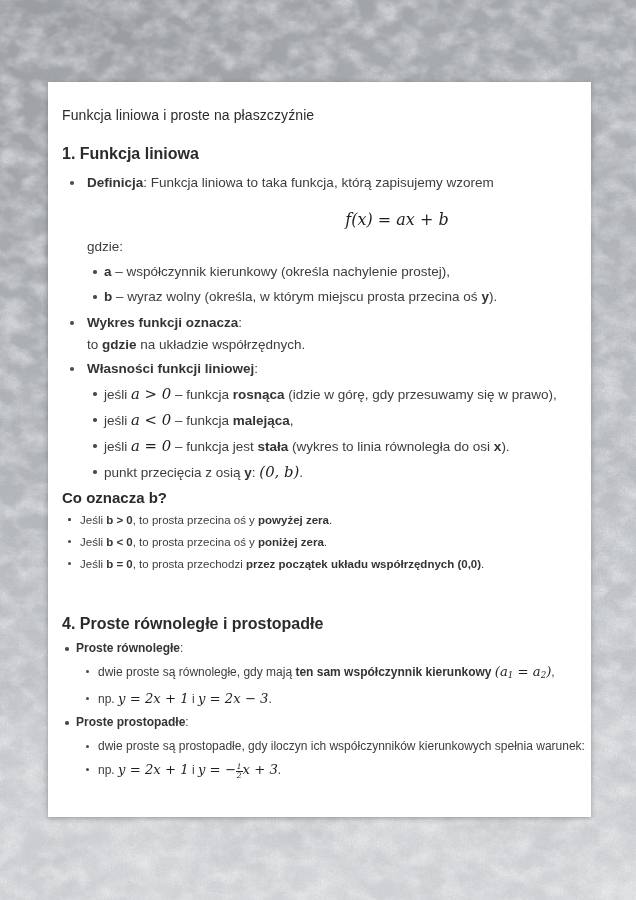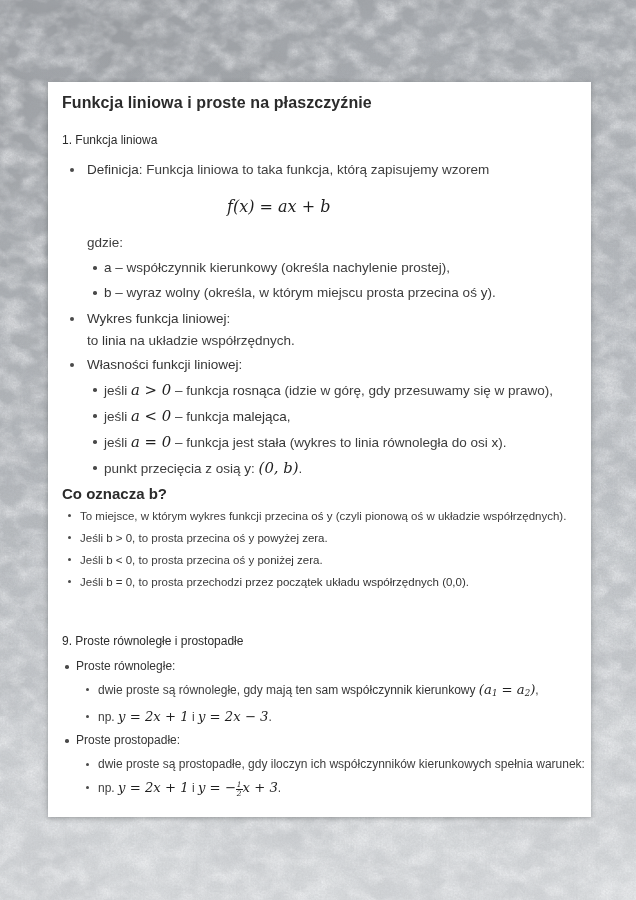--- a/index.html
+++ b/index.html
@@ -19,74 +19,74 @@
 
   .page{
     position:absolute;left:48px;top:82px;width:543px;height:735px;
     background:var(--c-page);
     box-shadow:0 1px 5px rgba(50,52,55,.4);
     padding:6px 24px 0 14px;box-sizing:border-box;
     overflow:hidden;
   }
 
   .b-title{
-    font-size:16px;font-weight:700;color:var(--c-heading);
-    line-height:25px;margin-top:2px;letter-spacing:.1px;
+    font-size:14px;font-weight:400;color:var(--c-heading);
+    line-height:25px;margin-top:15px;letter-spacing:.1px;
   }
 
   .blk{position:relative;color:var(--c-text);margin-top:6px;}
   .txt{white-space:nowrap;}
 
   
   .sz-lg{font-size:13.5px;line-height:20px;}
   .sz-md{font-size:12px;line-height:17px;}
   .sz-sm{font-size:11.5px;line-height:16px;}
 
   
-  .b-h2{font-size:12px;font-weight:400;color:var(--c-heading);line-height:21px;}
+  .b-h2{font-size:16px;font-weight:700;color:var(--c-heading);line-height:21px;}
   .b-h3{font-size:15px;font-weight:700;color:var(--c-heading);line-height:17px;}
   .b-p.sz-lg{padding-left:25px;}
 
   .sz-lg.b-li1{padding-left:25px;}
   .sz-lg.b-li2{padding-left:42px;}
   .sz-sm.b-li1{padding-left:18px;}
   .sz-md.b-li1{padding-left:14px;}
   .sz-md.b-li2{padding-left:36px;}
 
   .dot{position:absolute;width:4px;height:4px;border-radius:50%;background:#4a4a4a;top:8px;}
   .sz-lg.b-li1 .dot{left:8px;}
   .sz-lg.b-li2 .dot{left:31px;width:3.5px;height:3.5px;}
   .sz-sm .dot{width:3px;height:3px;top:6px;left:6px;}
   .sz-md.b-li1 .dot{left:3px;width:3.5px;height:3.5px;top:7px;}
   .sz-md.b-li2 .dot{left:24px;width:3px;height:3px;top:7px;}
 
   
-  .seg-b{font-weight:400;color:#343434;}
+  .seg-b{font-weight:700;color:#343434;}
   .seg-m{font-family:"DejaVu Serif","Liberation Serif",serif;font-style:italic;
          font-size:1.1em;color:var(--c-math);}
   .seg-msub{font-family:"DejaVu Serif","Liberation Serif",serif;font-style:italic;
          font-size:0.72em;vertical-align:-0.25em;color:var(--c-math);}
   .frac{display:inline-block;vertical-align:-0.55em;text-align:center;
         font-family:"DejaVu Serif","Liberation Serif",serif;font-style:italic;
         font-size:0.62em;line-height:1.1;color:var(--c-math);}
   .frac .num{display:block;border-bottom:1px solid var(--c-math);padding:0 1px;}
   .frac .den{display:block;}
 
   
-  .b-formula{text-align:left;}
+  .b-formula{text-align:center;}
   [data-name="block-formula-fx"]{margin-top:17px;padding-left:165px;}
   [data-name="block-formula-fx"] .seg-m{font-size:16px;}
   [data-name="block-formula-a1a2"]{margin-top:4px;padding-left:55px;line-height:18px;}
   [data-name="block-formula-a1a2"] .seg-m{font-size:14px;}
   [data-name="block-formula-a1a2"] .seg-msub{font-size:10px;}
 
   
   [data-name="block-heading-1"]{margin-top:15px;}
   [data-name="block-def"]{margin-top:9px;}
-  [data-name="block-gdzie"]{margin-top:15px;}
+  [data-name="block-gdzie"]{margin-top:6px;}
   [data-name="block-coef-a"],[data-name="block-coef-b"]{margin-top:8px;}
   .sz-lg.b-li2{margin-top:5px;}
   [data-name="block-wykres"]{margin-top:6px;}
   [data-name="block-to-prosta"]{margin-top:2px;}
   [data-name="block-wlasnosci"]{margin-top:4px;}
   [data-name="block-heading-b"]{margin-top:6px;}
   [data-name="block-heading-2"]{margin-top:41px;}
   [data-name="block-prostopadle-def"]{margin-top:7px;}
 </style>
 </head>
@@ -129,33 +129,33 @@
 
 <div class="page" data-name="worksheet-page">
   <div class="b-title" data-name="page-title">Funkcja liniowa i proste na płaszczyźnie</div>
   <div data-name="document-blocks">
       <div class="blk b-h2 sz-lg" data-name="block-heading-1"><span class="txt" data-name="block-text"><span data-name="text-segment">1. Funkcja liniowa</span></span></div>
       <div class="blk b-li1 sz-lg" data-name="block-def"><span class="dot" data-name="bullet-icon"></span><span class="txt" data-name="block-text"><span class="seg-b" data-name="text-segment">Definicja</span><span data-name="text-segment">: Funkcja liniowa to taka funkcja, którą zapisujemy wzorem</span></span></div>
       <div class="blk b-formula sz-lg" data-name="block-formula-fx"><span class="txt" data-name="block-text"><span class="seg-m" data-name="math-text">f(x) = ax + b</span></span></div>
       <div class="blk b-p sz-lg" data-name="block-gdzie"><span class="txt" data-name="block-text"><span data-name="text-segment">gdzie:</span></span></div>
       <div class="blk b-li2 sz-lg" data-name="block-coef-a"><span class="dot" data-name="bullet-icon"></span><span class="txt" data-name="block-text"><span class="seg-b" data-name="text-segment">a</span><span data-name="text-segment"> – współczynnik kierunkowy (określa nachylenie prostej),</span></span></div>
       <div class="blk b-li2 sz-lg" data-name="block-coef-b"><span class="dot" data-name="bullet-icon"></span><span class="txt" data-name="block-text"><span class="seg-b" data-name="text-segment">b</span><span data-name="text-segment"> – wyraz wolny (określa, w którym miejscu prosta przecina oś </span><span class="seg-b" data-name="text-segment">y</span><span data-name="text-segment">).</span></span></div>
-      <div class="blk b-li1 sz-lg" data-name="block-wykres"><span class="dot" data-name="bullet-icon"></span><span class="txt" data-name="block-text"><span class="seg-b" data-name="text-segment">Wykres funkcja liniowej</span><span data-name="text-segment">:</span></span></div>
-      <div class="blk b-p sz-lg" data-name="block-to-prosta"><span class="txt" data-name="block-text"><span data-name="text-segment">to </span><span class="seg-b" data-name="text-segment">linia</span><span data-name="text-segment"> na układzie współrzędnych.</span></span></div>
+      <div class="blk b-li1 sz-lg" data-name="block-wykres"><span class="dot" data-name="bullet-icon"></span><span class="txt" data-name="block-text"><span class="seg-b" data-name="text-segment">Wykres funkcji oznacza</span><span data-name="text-segment">:</span></span></div>
+      <div class="blk b-p sz-lg" data-name="block-to-prosta"><span class="txt" data-name="block-text"><span data-name="text-segment">to </span><span class="seg-b" data-name="text-segment">gdzie</span><span data-name="text-segment"> na układzie współrzędnych.</span></span></div>
       <div class="blk b-li1 sz-lg" data-name="block-wlasnosci"><span class="dot" data-name="bullet-icon"></span><span class="txt" data-name="block-text"><span class="seg-b" data-name="text-segment">Własności funkcji liniowej</span><span data-name="text-segment">:</span></span></div>
       <div class="blk b-li2 sz-lg" data-name="block-rosnaca"><span class="dot" data-name="bullet-icon"></span><span class="txt" data-name="block-text"><span data-name="text-segment">jeśli </span><span class="seg-m" data-name="math-text">a &gt; 0</span><span data-name="text-segment"> – funkcja </span><span class="seg-b" data-name="text-segment">rosnąca</span><span data-name="text-segment"> (idzie w górę, gdy przesuwamy się w prawo),</span></span></div>
       <div class="blk b-li2 sz-lg" data-name="block-malejaca"><span class="dot" data-name="bullet-icon"></span><span class="txt" data-name="block-text"><span data-name="text-segment">jeśli </span><span class="seg-m" data-name="math-text">a &lt; 0</span><span data-name="text-segment"> – funkcja </span><span class="seg-b" data-name="text-segment">malejąca</span><span data-name="text-segment">,</span></span></div>
       <div class="blk b-li2 sz-lg" data-name="block-stala"><span class="dot" data-name="bullet-icon"></span><span class="txt" data-name="block-text"><span data-name="text-segment">jeśli </span><span class="seg-m" data-name="math-text">a = 0</span><span data-name="text-segment"> – funkcja jest </span><span class="seg-b" data-name="text-segment">stała</span><span data-name="text-segment"> (wykres to linia równoległa do osi </span><span class="seg-b" data-name="text-segment">x</span><span data-name="text-segment">).</span></span></div>
       <div class="blk b-li2 sz-lg" data-name="block-punkt"><span class="dot" data-name="bullet-icon"></span><span class="txt" data-name="block-text"><span data-name="text-segment">punkt przecięcia z osią </span><span class="seg-b" data-name="text-segment">y</span><span data-name="text-segment">: </span><span class="seg-m" data-name="math-text">(0, b)</span><span data-name="text-segment">.</span></span></div>
       <div class="blk b-h3 sz-sm" data-name="block-heading-b"><span class="txt" data-name="block-text"><span data-name="text-segment">Co oznacza b?</span></span></div>
-      <div class="blk b-li1 sz-sm" data-name="block-b-meaning"><span class="dot" data-name="bullet-icon"></span><span class="txt" data-name="block-text"><span data-name="text-segment">To miejsce, w którym wykres funkcji przecina </span><span class="seg-b" data-name="text-segment">oś y</span><span data-name="text-segment"> (czyli pionową oś w układzie współrzędnych).</span></span></div>
+      <div class="blk b-li1 sz-sm" data-name="block-b-meaning"><span class="dot" data-name="bullet-icon"></span></div>
       <div class="blk b-li1 sz-sm" data-name="block-b-positive"><span class="dot" data-name="bullet-icon"></span><span class="txt" data-name="block-text"><span data-name="text-segment">Jeśli </span><span class="seg-b" data-name="text-segment">b &gt; 0</span><span data-name="text-segment">, to prosta przecina oś y </span><span class="seg-b" data-name="text-segment">powyżej zera</span><span data-name="text-segment">.</span></span></div>
       <div class="blk b-li1 sz-sm" data-name="block-b-negative"><span class="dot" data-name="bullet-icon"></span><span class="txt" data-name="block-text"><span data-name="text-segment">Jeśli </span><span class="seg-b" data-name="text-segment">b &lt; 0</span><span data-name="text-segment">, to prosta przecina oś y </span><span class="seg-b" data-name="text-segment">poniżej zera</span><span data-name="text-segment">.</span></span></div>
       <div class="blk b-li1 sz-sm" data-name="block-b-zero"><span class="dot" data-name="bullet-icon"></span><span class="txt" data-name="block-text"><span data-name="text-segment">Jeśli </span><span class="seg-b" data-name="text-segment">b = 0</span><span data-name="text-segment">, to prosta przechodzi </span><span class="seg-b" data-name="text-segment">przez początek układu współrzędnych (0,0)</span><span data-name="text-segment">.</span></span></div>
-      <div class="blk b-h2 sz-md" data-name="block-heading-2"><span class="txt" data-name="block-text"><span data-name="text-segment">9. Proste równoległe i prostopadłe</span></span></div>
+      <div class="blk b-h2 sz-md" data-name="block-heading-2"><span class="txt" data-name="block-text"><span data-name="text-segment">4. Proste równoległe i prostopadłe</span></span></div>
       <div class="blk b-li1 sz-md" data-name="block-rownolegle"><span class="dot" data-name="bullet-icon"></span><span class="txt" data-name="block-text"><span class="seg-b" data-name="text-segment">Proste równoległe</span><span data-name="text-segment">:</span></span></div>
       <div class="blk b-li2 sz-md" data-name="block-rownolegle-def"><span class="dot" data-name="bullet-icon"></span><span class="txt" data-name="block-text"><span data-name="text-segment">dwie proste są równoległe, gdy mają </span><span class="seg-b" data-name="text-segment">ten sam współczynnik kierunkowy</span><span data-name="text-segment"> </span><span class="seg-m" data-name="math-text">(a</span><span class="seg-msub" data-name="math-text">1</span><span class="seg-m" data-name="math-text"> = a</span><span class="seg-msub" data-name="math-text">2</span><span class="seg-m" data-name="math-text">)</span><span data-name="text-segment">,</span></span></div>
       <div class="blk b-li2 sz-md" data-name="block-rownolegle-np"><span class="dot" data-name="bullet-icon"></span><span class="txt" data-name="block-text"><span data-name="text-segment">np. </span><span class="seg-m" data-name="math-text">y = 2x + 1</span><span data-name="text-segment"> i </span><span class="seg-m" data-name="math-text">y = 2x − 3</span><span data-name="text-segment">.</span></span></div>
       <div class="blk b-li1 sz-md" data-name="block-prostopadle"><span class="dot" data-name="bullet-icon"></span><span class="txt" data-name="block-text"><span class="seg-b" data-name="text-segment">Proste prostopadłe</span><span data-name="text-segment">:</span></span></div>
       <div class="blk b-li2 sz-md" data-name="block-prostopadle-def"><span class="dot" data-name="bullet-icon"></span><span class="txt" data-name="block-text"><span data-name="text-segment">dwie proste są prostopadłe, gdy iloczyn ich współczynników kierunkowych spełnia warunek:</span></span></div>
       <div class="blk b-li2 sz-md" data-name="block-prostopadle-np"><span class="dot" data-name="bullet-icon"></span><span class="txt" data-name="block-text"><span data-name="text-segment">np. </span><span class="seg-m" data-name="math-text">y = 2x + 1</span><span data-name="text-segment"> i </span><span class="seg-m" data-name="math-text">y = −</span><span class="frac" data-name="fraction"><span class="num">1</span><span class="den">2</span></span><span class="seg-m" data-name="math-text">x + 3</span><span data-name="text-segment">.</span></span></div>
     </div>
 </div>
 
 </body></html>

